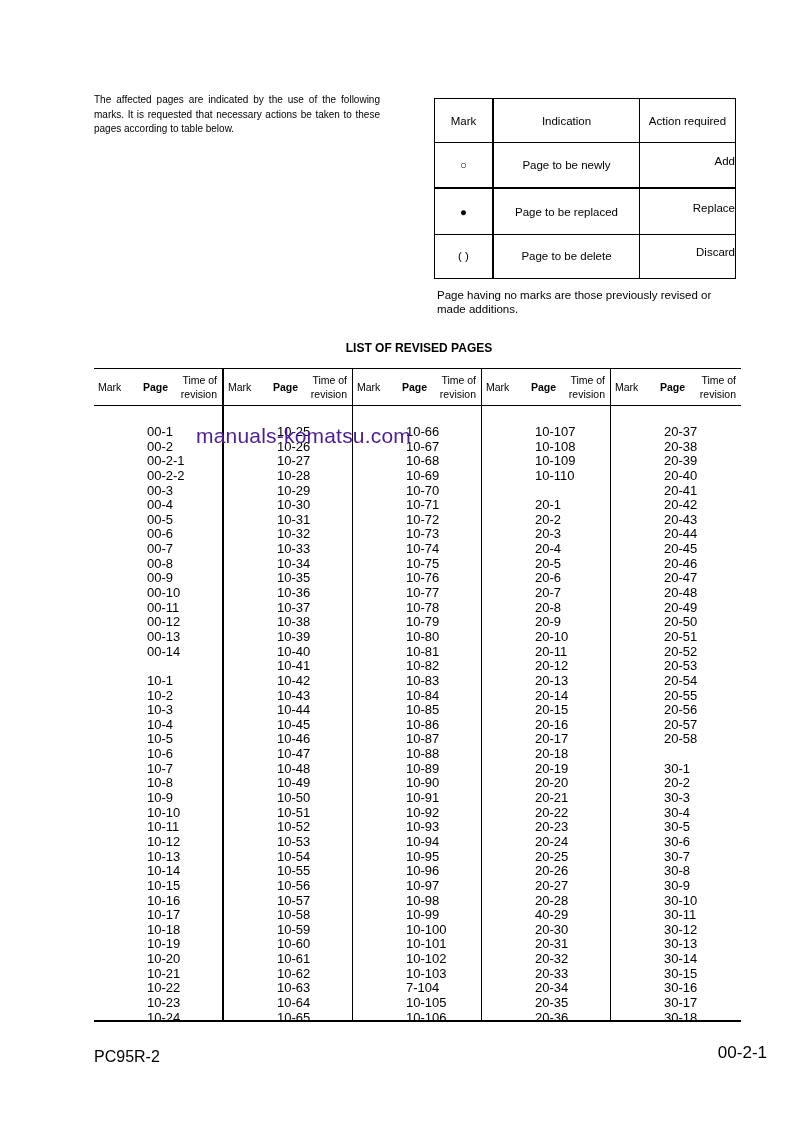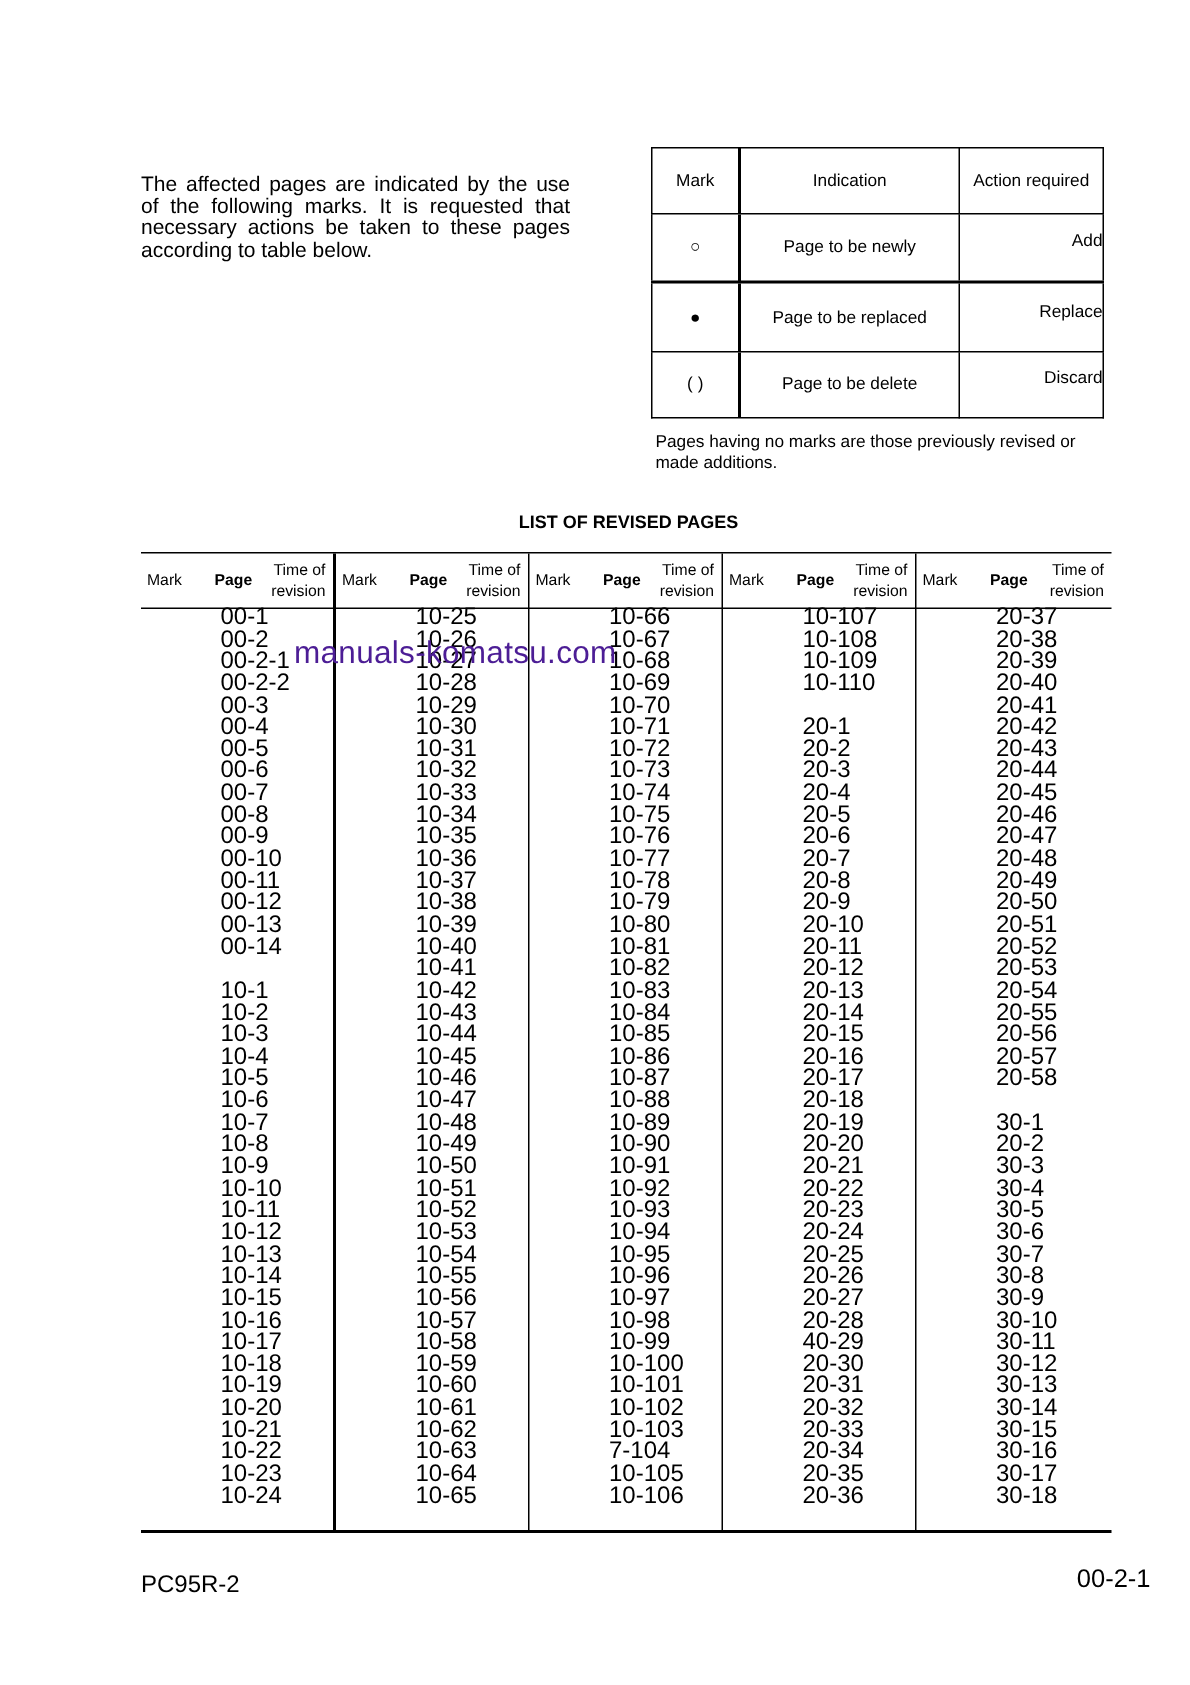--- a/index.html
+++ b/index.html
@@ -1,36 +1,36 @@
 <!DOCTYPE html>
 <html><head>
 <meta charset="utf-8">
 <style>
   html,body{margin:0;padding:0;background:#fff;}
   body{width:793px;height:1123px;position:relative;overflow:hidden;font-family:"Liberation Sans",sans-serif;color:#000;}
-  .intro{position:absolute;left:94px;top:115px;width:286px;font-size:14px;line-height:14.5px;text-align:justify;}
+  .intro{position:absolute;left:94px;top:93px;width:286px;font-size:10px;line-height:14.5px;text-align:justify;}
   .legend{position:absolute;left:434px;top:98px;width:302px;height:181px;border:1px solid #000;border-collapse:collapse;font-size:11.5px;}
   .legend td{border:1px solid #000;text-align:center;vertical-align:middle;padding:0;}
   .legend .c1{width:57px;border-right:2px solid #000;}
   .legend .c2{width:145px;}
   .legend tr.thick td{border-top:2px solid #000;}
   .legend .act{text-align:right;padding-left:19px;}
   .legend .act span{position:relative;top:-4px;}
   .legend-note{position:absolute;left:437px;top:288px;width:304px;font-size:11.5px;line-height:14px;}
   .list-title{position:absolute;left:0;width:838px;top:341px;text-align:center;font-weight:bold;font-size:12px;}
   .rev{position:absolute;left:94px;top:368px;width:647px;height:651px;border-top:1px solid #000;border-bottom:2px solid #000;}
   .rev-head{position:absolute;left:0;top:0;width:647px;height:36px;border-bottom:1px solid #000;}
   .col{position:absolute;top:0;height:651px;}
   .col.div{border-right:1px solid #000;}
   .col.thick{border-right:2px solid #000;}
   .hcell{position:absolute;font-size:10.5px;line-height:14px;}
   .hmark{left:4px;top:11px;}
   .hpage{left:49px;top:11px;font-weight:bold;}
   .htime{right:5px;top:4px;text-align:right;}
-  .pages{position:absolute;top:36px;left:53px;font-size:16px;line-height:14.65px;}
+  .pages{position:absolute;top:56px;left:53px;font-size:13px;line-height:14.65px;}
   .pages div{height:14.65px;white-space:nowrap;}
   .watermark{position:absolute;left:196px;top:424px;font-size:21px;color:#4c1d95;letter-spacing:0.2px;}
   .footer-left{position:absolute;left:94px;top:1048px;font-size:16px;}
   .footer-right{position:absolute;right:26px;top:1043px;font-size:17px;}
 </style>
 </head>
 <body>
 
 <div class="intro">The affected pages are indicated by the use of the following marks. It is requested that necessary actions be taken to these pages according to table below.</div>
 
@@ -52,21 +52,21 @@
     <td class="act"><span>Replace</span></td>
   </tr>
   <tr>
     <td class="c1">(   )</td>
     <td class="c2"><span>Page to be delete</span></td>
     <td class="act"><span>Discard</span></td>
   </tr>
 </tbody>
   </table>
 
-<div class="legend-note">Pages having no marks are those previously revised or made additions.</div>
+<div class="legend-note">Page having no marks are those previously revised or made additions.</div>
 
 <div class="list-title">LIST OF REVISED PAGES</div>
 
 <div class="rev">
   <div class="rev-head"></div>
   <div id="cols">
       <div class="col thick" style="left: 0px; width: 128px;">
         <div class="hcell hmark">Mark</div>
         <div class="hcell hpage">Page</div>
         <div class="hcell htime">

